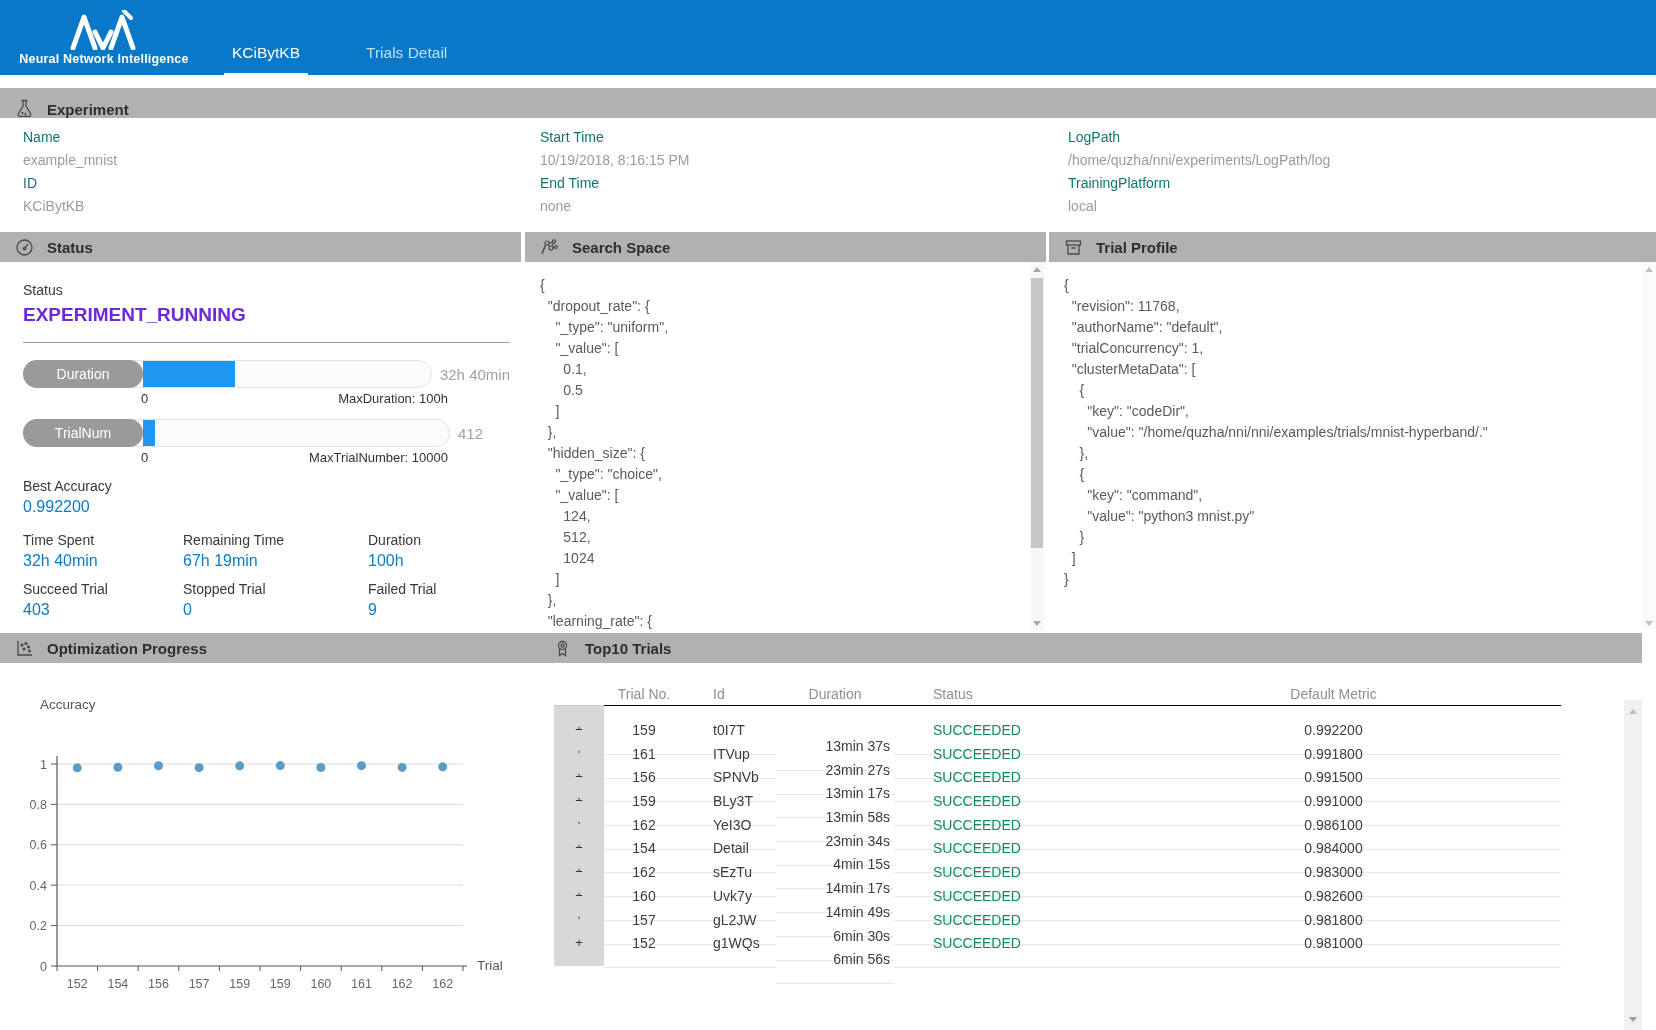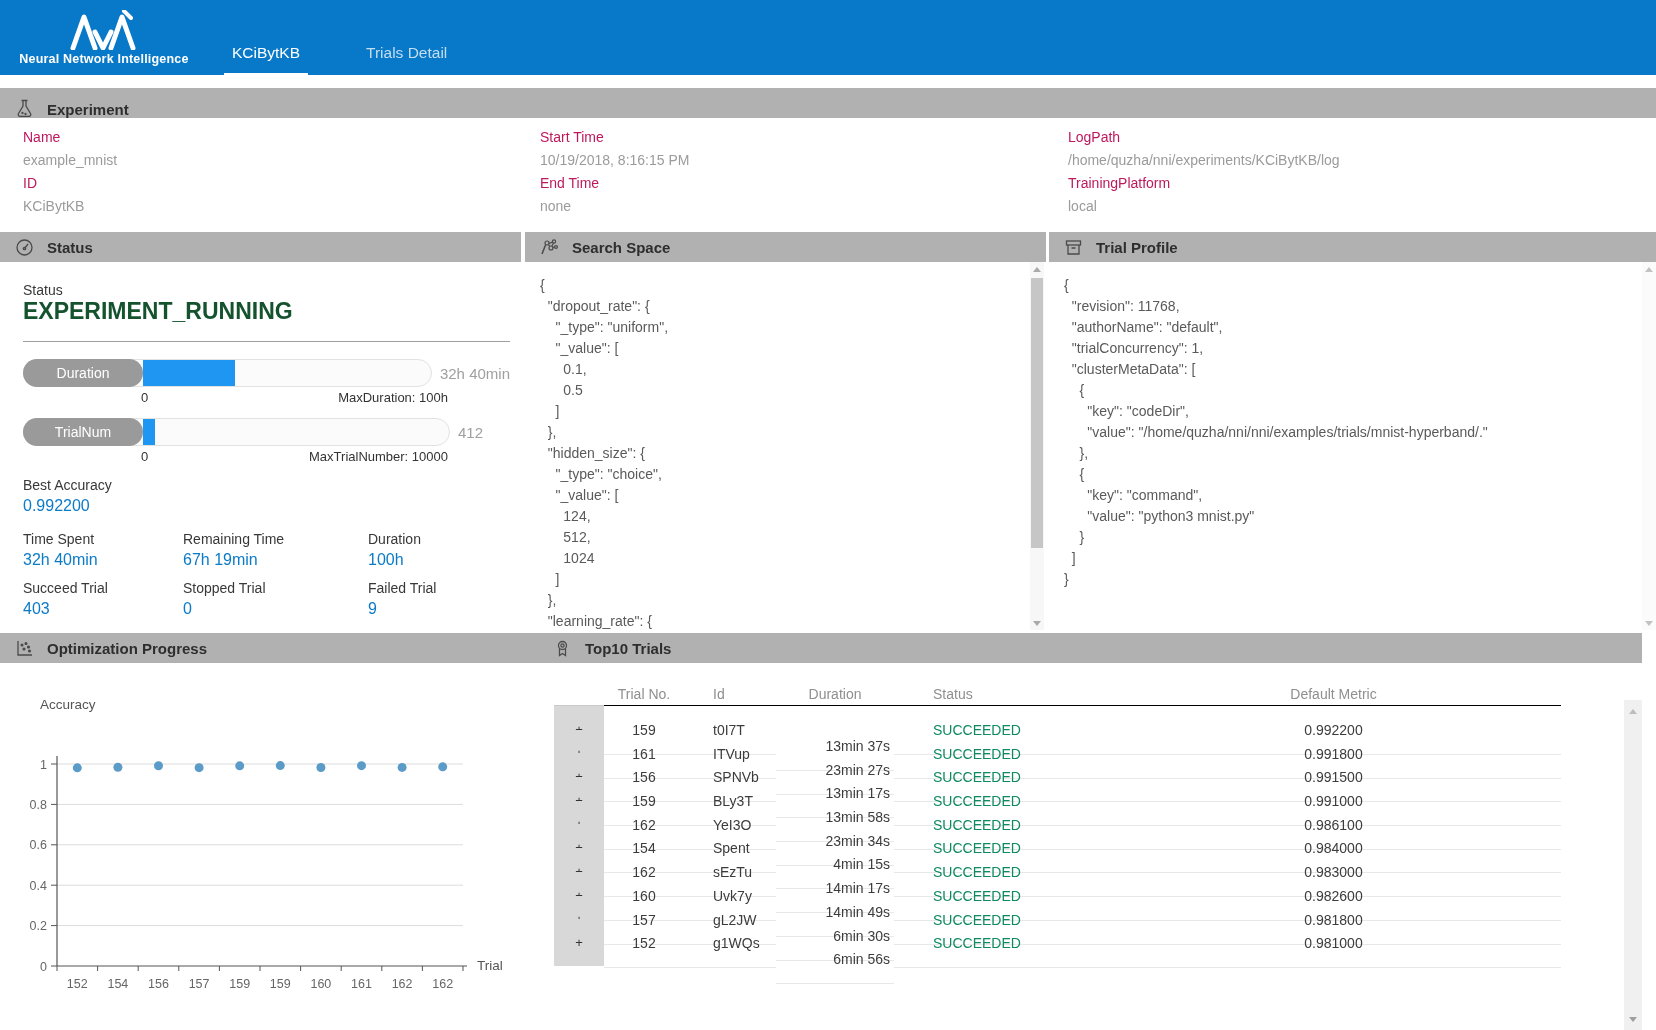--- a/index.html
+++ b/index.html
@@ -20,34 +20,34 @@
   
   .sec-bar { background:#b1b1b1; height:30px; display:flex; align-items:center; padding-left:15px; gap:13px; }
   .sec-title { font-size:15px; font-weight:bold; color:#2e2e2e; }
   .sec-icon { width:19px; height:19px; flex:0 0 auto; }
   .sec-icon svg { display:block; }
 
   
   .exp-bar { position:absolute; left:0; top:88px; width:1656px;align-items:flex-end; }
   .exp-content { position:absolute; left:0; top:118px; width:1656px; height:114px; display:grid; grid-template-columns:517px 528px auto; padding-left:23px; padding-top:8px; }
   .kv { line-height:23px; font-size:14px; }
-  .kv .k { color:#be185d; }
+  .kv .k { color:#0f766e; }
   .kv .v { color:#9b9b9b; }
 
   
   .panel { position:absolute; top:232px; }
   .panel-status { left:0; width:521px; height:398px; }
   .panel-search { left:525px; width:521px; height:398px; }
   .panel-profile { left:1049px; width:607px; height:398px; }
   .panel-body { position:relative; height:368px; overflow:hidden; }
 
   
   .status-body { padding:20px 11px 0 23px; }
   .lbl { font-size:14px; color:#383838; }
-  .status-val { font-size:23px; font-weight:bold; color:#14532d; }
+  .status-val { margin-top:6px; font-size:19px; font-weight:bold; color:#6d28d9; }
   .status-hr { margin-top:16px; border:none; border-top:1px solid #9e9e9e; }
   .bar-row { display:flex; align-items:center; margin-top:17px; }
   .bar-box { position:relative; width:427px; height:28px; }
   .bar-track { position:absolute; inset:0; background:#fbfbfb; border:1px solid #e2e2e2; border-radius:14px; }
   .bar-pill { position:absolute; left:0; top:0; width:120px; height:28px; border-radius:14px; background:#9a9a9a; color:#fff; font-size:14px; display:flex; align-items:center; justify-content:center; z-index:2; }
   .bar-fill-holder { position:absolute; left:120px; right:8px; top:1px; bottom:1px; overflow:hidden; }
   .bar-fill { height:100%; background:#2096f3; }
   .bar-val { margin-left:8px; font-size:15px; color:#a0a0a0; white-space:nowrap; }
   .bar-sub { position:relative; width:427px; height:19px; font-size:13px; color:#333; }
   .bar-sub .zero { position:absolute; left:118px; top:3px; }
@@ -139,21 +139,21 @@
         <div class="v">10/19/2018, 8:16:15 PM</div>
         </div>
       <div class="kv">
           <div class="k">End Time</div>
         <div class="v">none</div>
         </div>
     </div>
     <div>
       <div class="kv">
           <div class="k">LogPath</div>
-        <div class="v">/home/quzha/nni/experiments/KCiBytKB/log</div>
+        <div class="v">/home/quzha/nni/experiments/LogPath/log</div>
         </div>
       <div class="kv">
           <div class="k">TrainingPlatform</div>
         <div class="v">local</div>
         </div>
     </div>
   </div>
 
   <div class="panel panel-status">
     <div class="sec-bar">
@@ -444,21 +444,21 @@
             <div class="tc expand">+</div>
             <div class="tc c-center">162</div>
             <div class="tc c-left-id">YeI3O</div>
             <div class="tc c-right">23min 34s</div>
             <div class="tc c-left-st st-green">SUCCEEDED</div>
             <div class="tc c-center">0.986100</div>
           </div>
           <div class="trow">
             <div class="tc expand">+</div>
             <div class="tc c-center">154</div>
-            <div class="tc c-left-id">Spent</div>
+            <div class="tc c-left-id">Detail</div>
             <div class="tc c-right">4min 15s</div>
             <div class="tc c-left-st st-green">SUCCEEDED</div>
             <div class="tc c-center">0.984000</div>
           </div>
           <div class="trow">
             <div class="tc expand">+</div>
             <div class="tc c-center">162</div>
             <div class="tc c-left-id">sEzTu</div>
             <div class="tc c-right">14min 17s</div>
             <div class="tc c-left-st st-green">SUCCEEDED</div>

